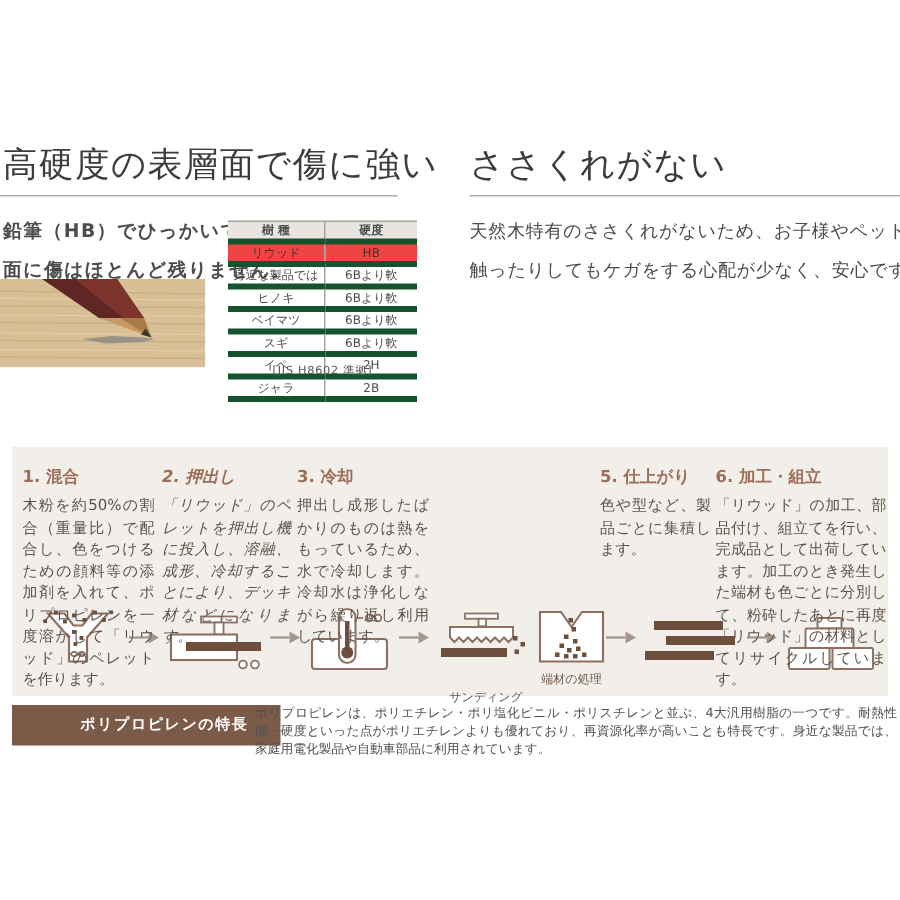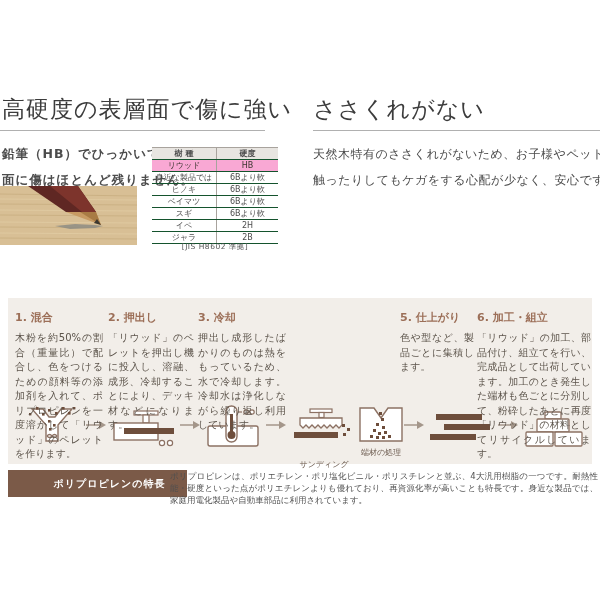--- a/index.html
+++ b/index.html
@@ -16,25 +16,25 @@
   .body-lines .line{white-space:nowrap;}
   .left-lines{font-size:12.5px;font-weight:bold;letter-spacing:1px;line-height:26px;}
   .right-lines{font-size:12px;letter-spacing:0.5px;line-height:26px;}
 
   
   .photo{position:absolute;left:0;top:186px;width:137px;height:59px;overflow:hidden;}
 
   
   .htable{position:absolute;left:152px;top:147px;width:126px;border-collapse:collapse;
     font-size:8px;color:#4c4c4c;}
-  .htable td{border-top:1px solid #a8a39d;border-bottom:1px solid #14532d;
+  .htable td{border-top:1px solid #a8a39d;border-bottom:4px solid #14532d;
     padding:1px 2px;text-align:center;height:9px;line-height:9px;}
   .htable td.species{width:60px;border-right:1px solid #a8a39d;}
   .htable tr.head td{background:#e8e5e1;font-weight:bold;}
-  .htable tr.hl td{background:#f9a8d4;color:#3b352f;}
+  .htable tr.hl td{background:#ef4444;color:#3b352f;}
   .table-caption{position:absolute;left:152px;top:242px;width:126px;text-align:center;
     font-size:7.5px;color:#555;letter-spacing:0.5px;}
 
   
   .process{position:absolute;left:8px;top:298px;width:584px;height:166px;background:#f2eee9;}
   .step{position:absolute;top:12px;}
   .step .step-title{font-size:11px;font-weight:bold;color:#9c6f58;margin-bottom:6px;white-space:nowrap;}
   .step .step-body{font-size:10px;line-height:14.5px;color:#5c544b;text-align:justify;}
 
   
@@ -237,21 +237,21 @@
     <svg class="diag" style="left:516px;top:110px;" width="60" height="42" viewBox="0 0 60 42">
       <rect x="21" y="4" width="16" height="7" rx="1" fill="#ffffff" stroke="#8c7163" stroke-width="1.3"></rect>
       <rect x="13" y="11" width="32" height="13" rx="1" fill="#ffffff" stroke="#8c7163" stroke-width="1.3"></rect>
       <rect x="2" y="24" width="27" height="14" rx="1" fill="#ffffff" stroke="#8c7163" stroke-width="1.3"></rect>
       <rect x="31" y="24" width="27" height="14" rx="1" fill="#ffffff" stroke="#8c7163" stroke-width="1.3"></rect>
     </svg>
   <div class="step" style="left: 7px; width: 88px;">
         <div class="step-title">1. 混合</div>
         <div class="step-body">木粉を約50%の割合（重量比）で配合し、色をつけるための顔料等の添加剤を入れて、ポリプロピレンを一度溶かして「リウッド」のペレットを作ります。</div>
       </div>
-      <div class="step" style="left: 100px; width: 86px;">
+      <div class="step" style="left: 100px; width: 86px; font-style: italic;">
         <div class="step-title">2. 押出し</div>
         <div class="step-body">「リウッド」のペレットを押出し機に投入し、溶融、成形、冷却することにより、デッキ材などになります。</div>
       </div>
       <div class="step" style="left: 190px; width: 88px;">
         <div class="step-title">3. 冷却</div>
         <div class="step-body">押出し成形したばかりのものは熱をもっているため、水で冷却します。冷却水は浄化しながら繰り返し利用しています。</div>
       </div>
       <div class="step" style="left: 392px; width: 74px;">
         <div class="step-title">5. 仕上がり</div>
         <div class="step-body">色や型など、製品ごとに集積します。</div>

